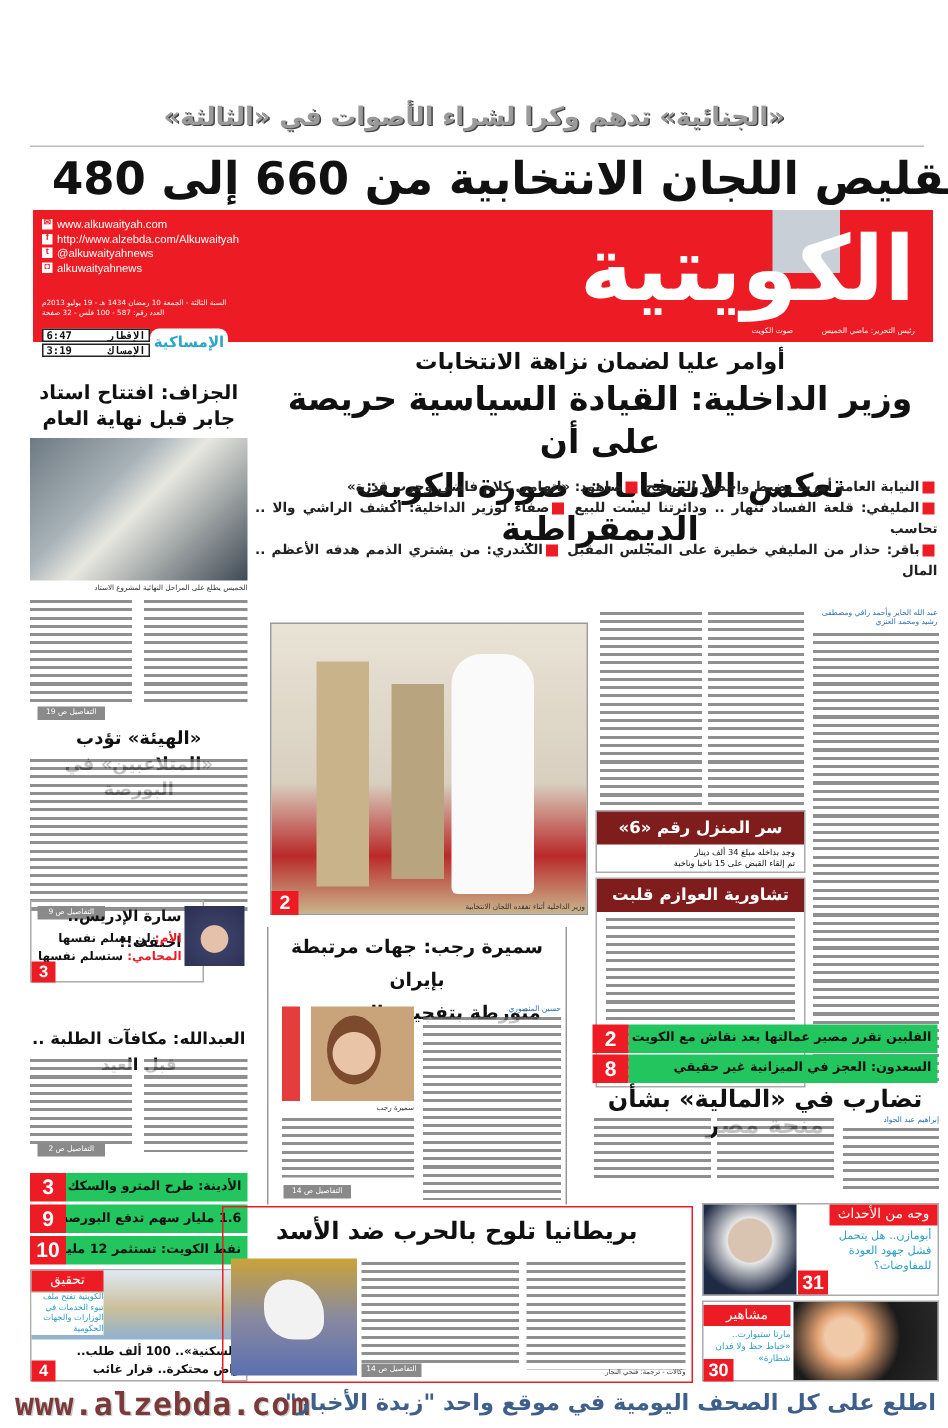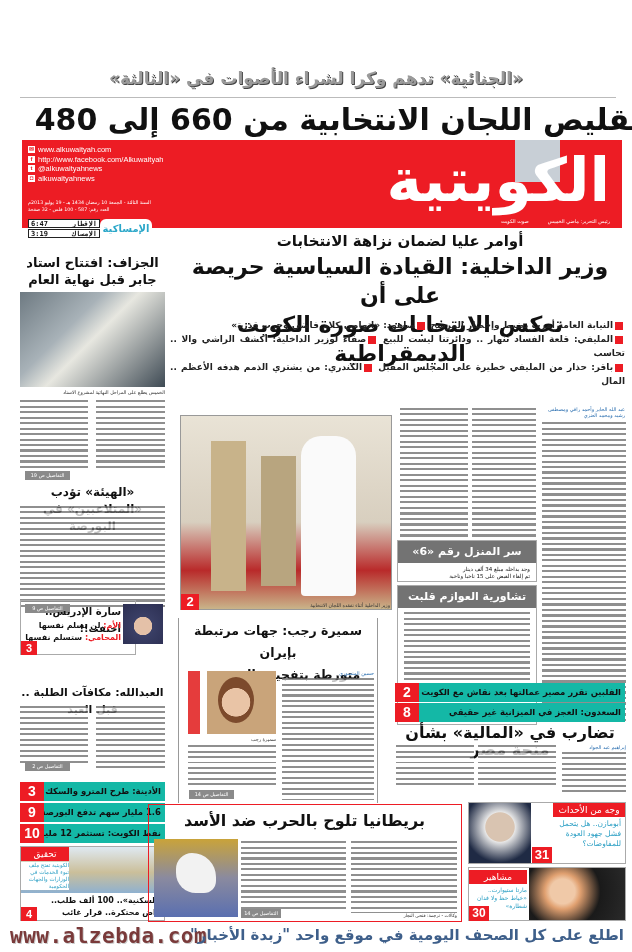--- a/index.html
+++ b/index.html
@@ -26,23 +26,23 @@
   .bullets { left: 170px; top: 318px; width: 455px; font-size: 9px; font-weight: bold; direction: rtl; text-align: justify; line-height: 14px; color: #222; }
   .bullets .bu { display: inline-block; width: 8px; height: 8px; background: #ed1c24; margin: 0 2px; vertical-align: middle; }
   .left-col { left: 20px; width: 145px; }
   .small-head { font-size: 13px; font-weight: bold; direction: rtl; text-align: center; line-height: 17px; color: #111; }
   .photo { background: linear-gradient(135deg, #6e7a82 0%, #a8b2b8 35%, #e7e7e0 50%, #3e4a54 100%); }
   .caption { font-size: 4.8px; direction: rtl; text-align: right; color: #333; }
   .gray-text-block { background: repeating-linear-gradient(to bottom, #6a6a6a 0, #6a6a6a 2px, #fff 2px, #fff 5.5px); opacity: 0.75; }
   .more-tag { height: 9px; background: #8a8a8a; color: #fff; font-size: 5px; line-height: 9px; text-align: center; }
   .num-red { background: #ed1c24; color: #fff; font-weight: bold; text-align: center; font-family: "Liberation Sans", sans-serif; }
   .teaser { display: flex; align-items: center; direction: rtl; }
-  .teaser .txt { flex: 1; background: #14b8a6; font-size: 8.5px; font-weight: bold; padding-right: 4px; line-height: 19px; height: 19px; overflow: hidden; white-space: nowrap; }
+  .teaser .txt { flex: 1; background: #22c55e; font-size: 8.5px; font-weight: bold; padding-right: 4px; line-height: 19px; height: 19px; overflow: hidden; white-space: nowrap; }
   .teaser .num { width: 24px; height: 19px; font-size: 14px; line-height: 19px; }
-  .redbox-head { background: #737373; color: #fff; font-size: 11px; font-weight: bold; text-align: center; direction: rtl; line-height: 22px; height: 22px; }
+  .redbox-head { background: #7f1d1d; color: #fff; font-size: 11px; font-weight: bold; text-align: center; direction: rtl; line-height: 22px; height: 22px; }
   .boxed { border: 1px solid #aaa; }
   .sec-label { background: #ed1c24; color: #fff; font-size: 9px; direction: rtl; text-align: center; line-height: 14px; height: 14px; }
   .cyan-text { color: #2b9fc4; font-size: 9px; line-height: 13px; direction: rtl; text-align: right; }
   .footer-banner { left: 0; top: 922px; width: 632px; height: 30px; background: #fff; }
   .footer-url { left: 10px; top: 924px; font-size: 21px; font-weight: bold; color: #7a3a3a; font-family: "DejaVu Sans Mono", monospace; letter-spacing: 0.5px; text-shadow: 1px 1px 0 #ccc; }
   .footer-slogan { left: 190px; top: 926px; width: 436px; font-size: 15px; font-weight: bold; color: #3e5f8a; direction: rtl; text-align: left; }
 </style>
 </head>
 <body>
 
@@ -58,21 +58,21 @@
   &nbsp;&nbsp;&nbsp;&nbsp;&nbsp;&nbsp;&nbsp;&nbsp;&nbsp;&nbsp;
   <span>صوت الكويت</span>
 </div>
 <div class="abs social">
   <div class="row">
       <span class="ic">✉</span>
       <span>www.alkuwaityah.com</span>
     </div>
   <div class="row">
       <span class="ic">f</span>
-      <span>http://www.facebook.com/Alkuwaityah</span>
+      <span>http://www.alzebda.com/Alkuwaityah</span>
     </div>
   <div class="row">
       <span class="ic">t</span>
       <span>@alkuwaityahnews</span>
     </div>
   <div class="row">
       <span class="ic">◘</span>
       <span>alkuwaityahnews</span>
     </div>
 </div>

